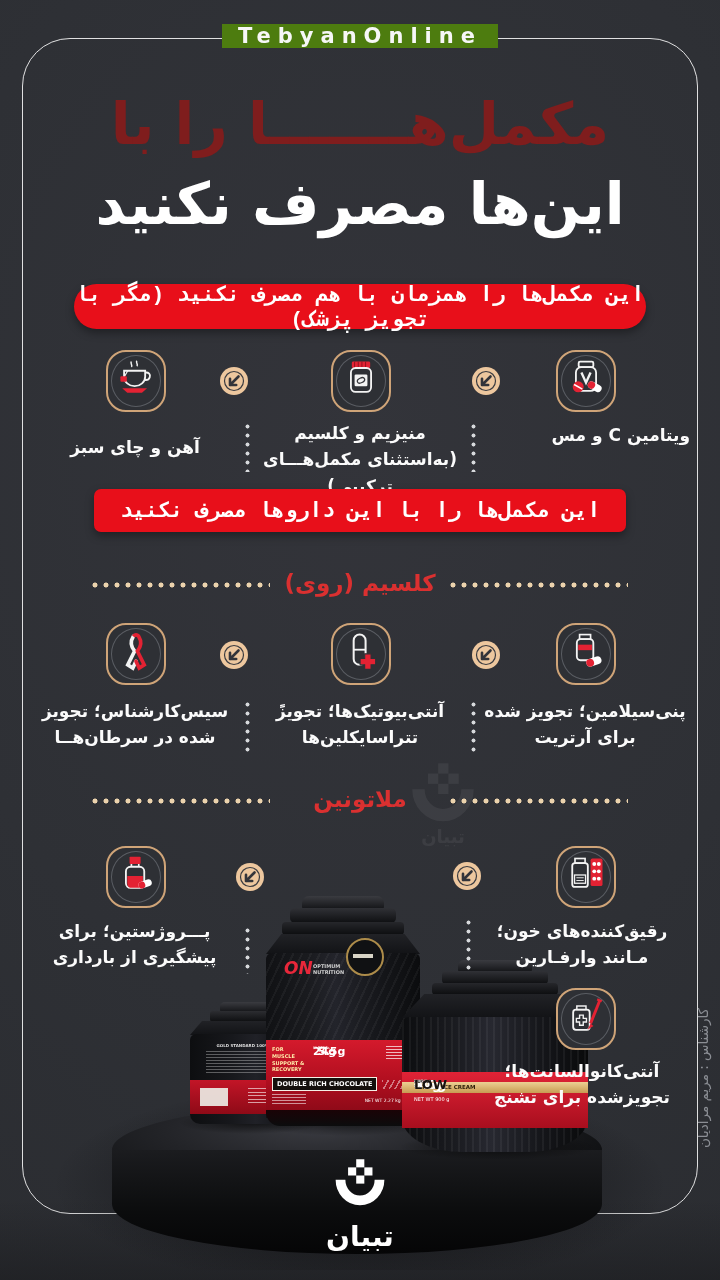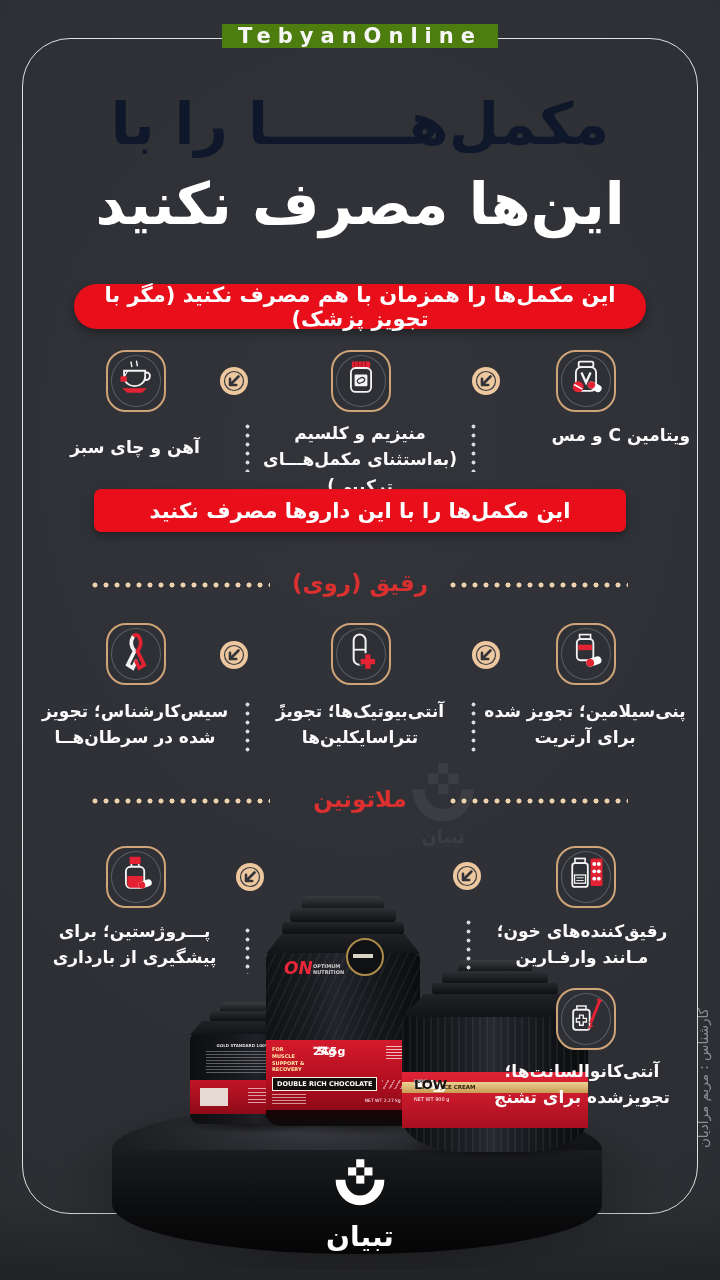--- a/index.html
+++ b/index.html
@@ -9,25 +9,25 @@
     font-family:"DejaVu Sans", sans-serif;
   }
   .abs{position:absolute;}
   
   .frame{left:22px;top:38px;width:674px;height:1174px;border:1.5px solid rgba(255,255,255,.85);
          border-radius:48px;z-index:1;}
   .brand{top:24px;left:50%;transform:translateX(-50%);background:#4d7c0f;padding:0 16px;
          color:#f7f7f7;font-weight:bold;font-size:21px;letter-spacing:7px;z-index:2;white-space:nowrap;}
   
   .title{left:0;right:0;text-align:center;font-weight:bold;direction:rtl;z-index:6;}
-  .title-1{top:90px;font-size:58px;color:#0f172a;}
+  .title-1{top:90px;font-size:58px;color:#7f1d1d;}
   .title-2{top:170px;font-size:58px;color:#ffffff;}
   
   .banner{background:#e80f1a;color:#fff;font-weight:bold;display:flex;align-items:center;justify-content:center;
-          direction:rtl;text-align:center;z-index:6;box-shadow:0 4px 8px rgba(0,0,0,.35);}
+          direction:rtl;text-align:center;z-index:6;box-shadow:0 4px 8px rgba(0,0,0,.35);font-family:Liberation Mono, monospace;}
   .banner1{left:74px;top:284px;width:572px;height:45px;border-radius:23px;font-size:21px;}
   .banner2{left:94px;top:489px;width:532px;height:43px;border-radius:7px;font-size:21px;}
   
   .icon-card{width:56px;height:58px;border:2px solid #cfa478;border-radius:20px;background:#2e3035;
              display:flex;align-items:center;justify-content:center;z-index:6;}
   .icon-card::before{content:"";position:absolute;inset:3px;border:1px solid #5a5d63;border-radius:50%;}
   .icon-card svg{position:relative;z-index:1;}
   .item-label{color:#fbfbfb;font-size:17px;font-weight:bold;text-align:center;direction:rtl;line-height:1.55;z-index:6;}
   .arrow-badge{width:28px;height:28px;border-radius:50%;background:#edc79e;display:flex;align-items:center;
                justify-content:center;z-index:6;}
@@ -195,21 +195,21 @@
     </svg>
   </span>
 </div>
 <div class="abs item-label" style="left:35px;top:422px;width:200px;margin-top:12px;">آهن و چای سبز</div>
 
 <div class="abs dots-v" style="left:471px;top:424px;height:48px;"></div>
 <div class="abs dots-v" style="left:245px;top:424px;height:48px;"></div>
 
 <div class="abs banner banner2">این مکمل‌ها را با این داروها مصرف نکنید</div>
 
-<div class="abs section-heading" style="top:570px;">رقیق (روی)</div>
+<div class="abs section-heading" style="top:570px;">کلسیم (روی)</div>
 <div class="abs dots-h" style="left:92px;top:582px;width:178px;"></div>
 <div class="abs dots-h" style="left:450px;top:582px;width:178px;"></div>
 
 <div class="abs icon-card" style="left:556px;top:623px;">
   <span>
     <svg width="44" height="44" viewBox="0 0 48 48">
       <rect x="17" y="5" width="12" height="5" fill="none" stroke="#f3f3f3" stroke-width="1.8"></rect>
       <rect x="14" y="10" width="18" height="23" rx="4" fill="none" stroke="#f3f3f3" stroke-width="2"></rect>
       <rect x="15.5" y="16" width="15" height="6" fill="#e32233"></rect>
       <g transform="rotate(-18 33 34)">

